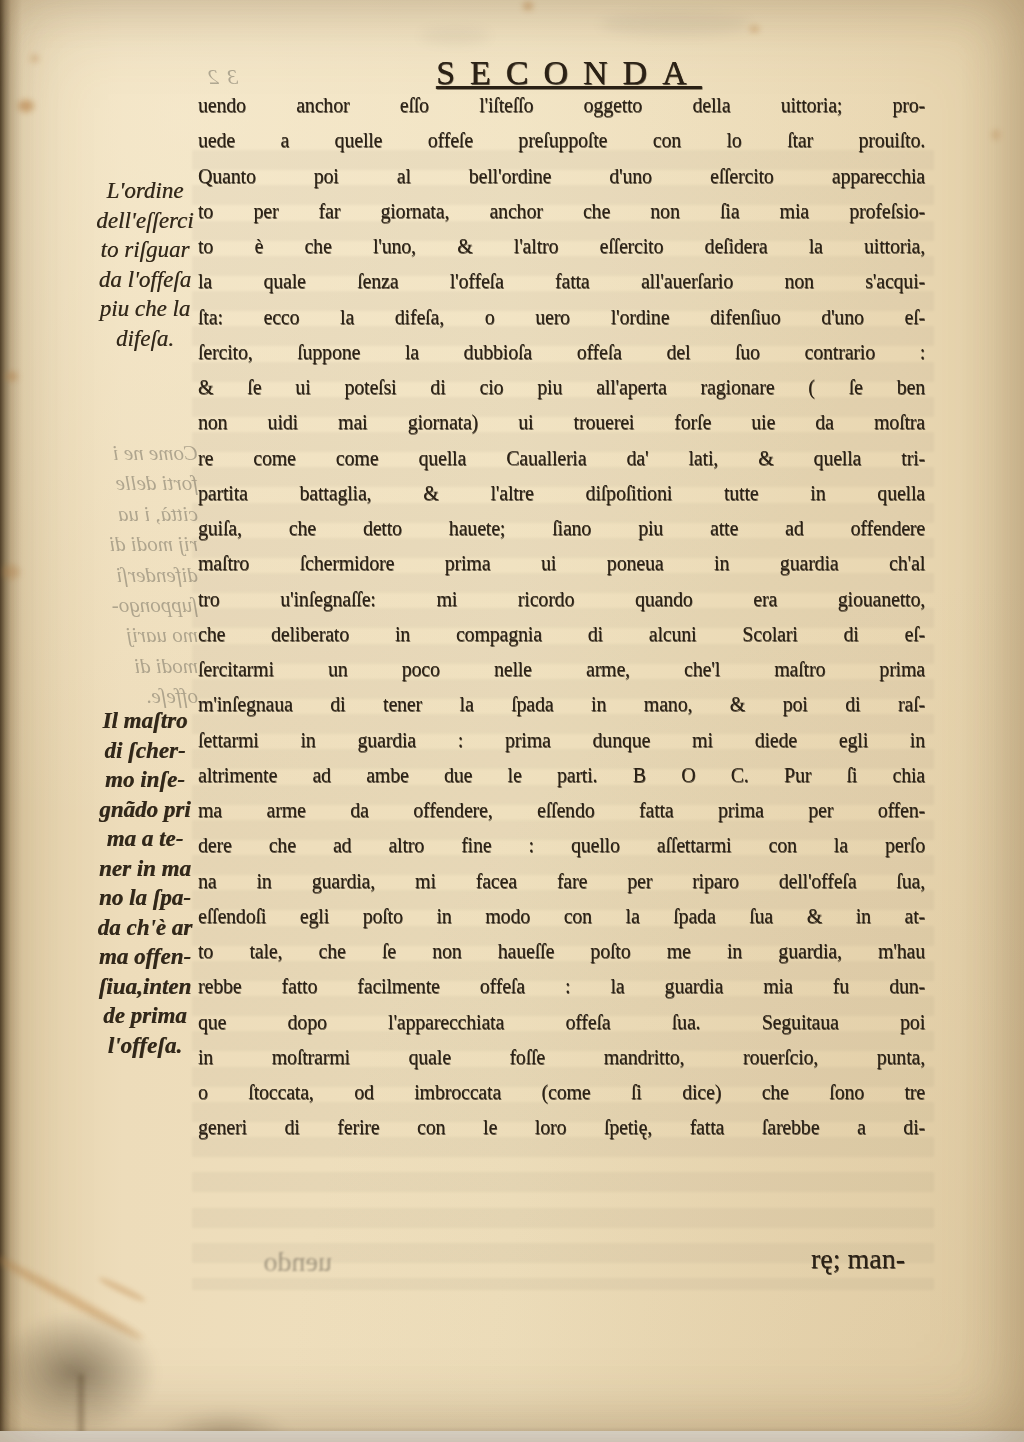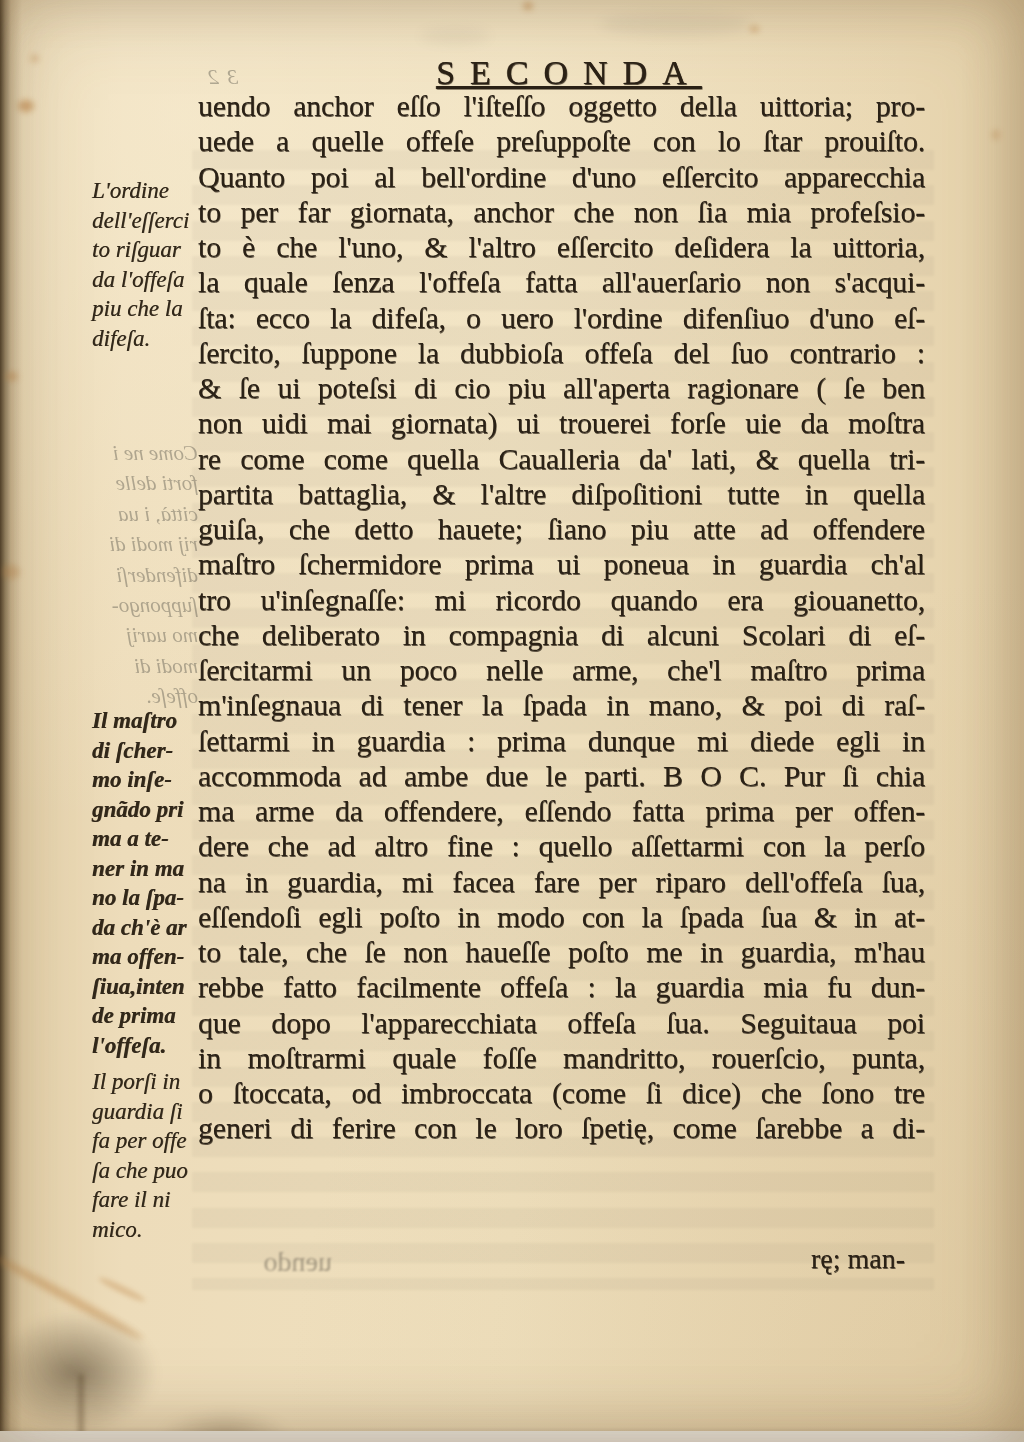--- a/index.html
+++ b/index.html
@@ -29,28 +29,28 @@
   .ghost-pagenum{position:absolute;left:190px;top:64px;width:48px;font-size:22px;font-style:italic;color:#6f6a5c;
     opacity:.5;transform:scaleX(-1);filter:blur(.7px);letter-spacing:8px;}
   .ghost-bottom{position:absolute;left:202px;top:1246px;width:130px;font-size:28px;color:#5d564a;opacity:.5;
     transform:scaleX(-1);filter:blur(.8px);}
   .ghost-blob{position:absolute;background:rgba(110,102,88,.6);border-radius:50%;filter:blur(6px);}
 
   .header{position:absolute;left:198px;top:54px;width:727px;text-align:center;
     font-size:34px;letter-spacing:15px;text-indent:15px;
     text-shadow:.6px .6px .7px rgba(40,30,18,.8), -0.3px 0 .4px rgba(40,30,18,.55);text-decoration:underline;}
 
-  .main-col{position:absolute;left:198px;top:88px;width:727px;line-height:35.25px;font-size:30px;letter-spacing:-.2px;}
+  .main-col{position:absolute;left:198px;top:88px;width:727px;line-height:35.25px;font-size:20px;letter-spacing:-.2px;}
   .bline{height:35.25px;text-align:justify;text-align-last:justify;white-space:nowrap;overflow:visible;
     text-shadow:.5px .5px .6px rgba(40,30,18,.7);}
   .catchword{position:absolute;left:198px;top:1243px;width:707px;text-align:right;font-size:28px;
     text-shadow:.5px .5px .6px rgba(40,30,18,.7);}
 
   .note{position:absolute;left:92px;width:106px;font-style:italic;font-size:23px;line-height:29.5px;
-    color:#312719;text-shadow:.4px .4px .5px rgba(40,30,18,.65);}
+    color:#312719;text-shadow:.4px .4px .5px rgba(40,30,18,.65);text-align:center;}
   .note .nline{height:29.5px;white-space:nowrap;}
   .note1{top:176px;}
   .note2{top:706px;font-weight:bold;}
   .note3{top:1067px;}
 
   
   .fx{position:absolute;border-radius:50%;background:#b97a3a;filter:blur(3px);}
   .fx1{left:18px;top:100px;width:16px;height:12px;opacity:.55;}
   .fx2{left:30px;top:55px;width:9px;height:7px;opacity:.35;}
   .fx3{left:6px;top:372px;width:12px;height:9px;opacity:.4;}
@@ -105,31 +105,31 @@
       <div class="bline">non uidi mai giornata) ui trouerei forſe uie da moſtra</div>
       <div class="bline">re come come quella Caualleria da' lati, &amp; quella tri-</div>
       <div class="bline">partita battaglia, &amp; l'altre diſpoſitioni tutte in quella</div>
       <div class="bline">guiſa, che detto hauete; ſiano piu atte ad offendere</div>
       <div class="bline">maſtro ſchermidore prima ui poneua in guardia ch'al</div>
       <div class="bline">tro u'inſegnaſſe: mi ricordo quando era giouanetto,</div>
       <div class="bline">che deliberato in compagnia di alcuni Scolari di eſ-</div>
       <div class="bline">ſercitarmi un poco nelle arme, che'l maſtro prima</div>
       <div class="bline">m'inſegnaua di tener la ſpada in mano, &amp; poi di raſ-</div>
       <div class="bline">ſettarmi in guardia : prima dunque mi diede egli in</div>
-      <div class="bline">accommoda ad ambe due le parti. B O C. Pur ſi chia</div>
+      <div class="bline">altrimente ad ambe due le parti. B O C. Pur ſi chia</div>
       <div class="bline">ma arme da offendere, eſſendo fatta prima per offen-</div>
       <div class="bline">dere che ad altro fine : quello aſſettarmi con la perſo</div>
       <div class="bline">na in guardia, mi facea fare per riparo dell'offeſa ſua,</div>
       <div class="bline">eſſendoſi egli poſto in modo con la ſpada ſua &amp; in at-</div>
       <div class="bline">to tale, che ſe non haueſſe poſto me in guardia, m'hau</div>
       <div class="bline">rebbe fatto facilmente offeſa : la guardia mia fu dun-</div>
       <div class="bline">que dopo l'apparecchiata offeſa ſua. Seguitaua poi</div>
       <div class="bline">in moſtrarmi quale foſſe mandritto, rouerſcio, punta,</div>
       <div class="bline">o ſtoccata, od imbroccata (come ſi dice) che ſono tre</div>
-      <div class="bline">generi di ferire con le loro ſpetię, come ſarebbe a di-</div>
+      <div class="bline">generi di ferire con le loro ſpetię, fatta ſarebbe a di-</div>
     </div>
 
   <div class="note note1">
       <div class="nline">L'ordine</div>
       <div class="nline">dell'eſſerci</div>
       <div class="nline">to riſguar</div>
       <div class="nline">da l'offeſa</div>
       <div class="nline">piu che la</div>
       <div class="nline">difeſa.</div>
     </div>
@@ -140,28 +140,20 @@
       <div class="nline">gnãdo pri</div>
       <div class="nline">ma a te-</div>
       <div class="nline">ner in ma</div>
       <div class="nline">no la ſpa-</div>
       <div class="nline">da ch'è ar</div>
       <div class="nline">ma offen-</div>
       <div class="nline">ſiua,inten</div>
       <div class="nline">de prima</div>
       <div class="nline">l'offeſa.</div>
     </div>
-  <div class="note note3">
-      <div class="nline">Il porſi in</div>
-      <div class="nline">guardia ſi</div>
-      <div class="nline">fa per offe</div>
-      <div class="nline">ſa che puo</div>
-      <div class="nline">fare il ni</div>
-      <div class="nline">mico.</div>
-    </div>
 
   <div class="catchword">rę; man-</div>
 
   <div class="edge-left"></div>
   <div class="fx fx1"></div>
   <div class="fx fx2"></div>
   <div class="fx fx3"></div>
   <div class="fx fx4"></div>
   <div class="fx fx5"></div>
   <div class="fx fx6"></div>

